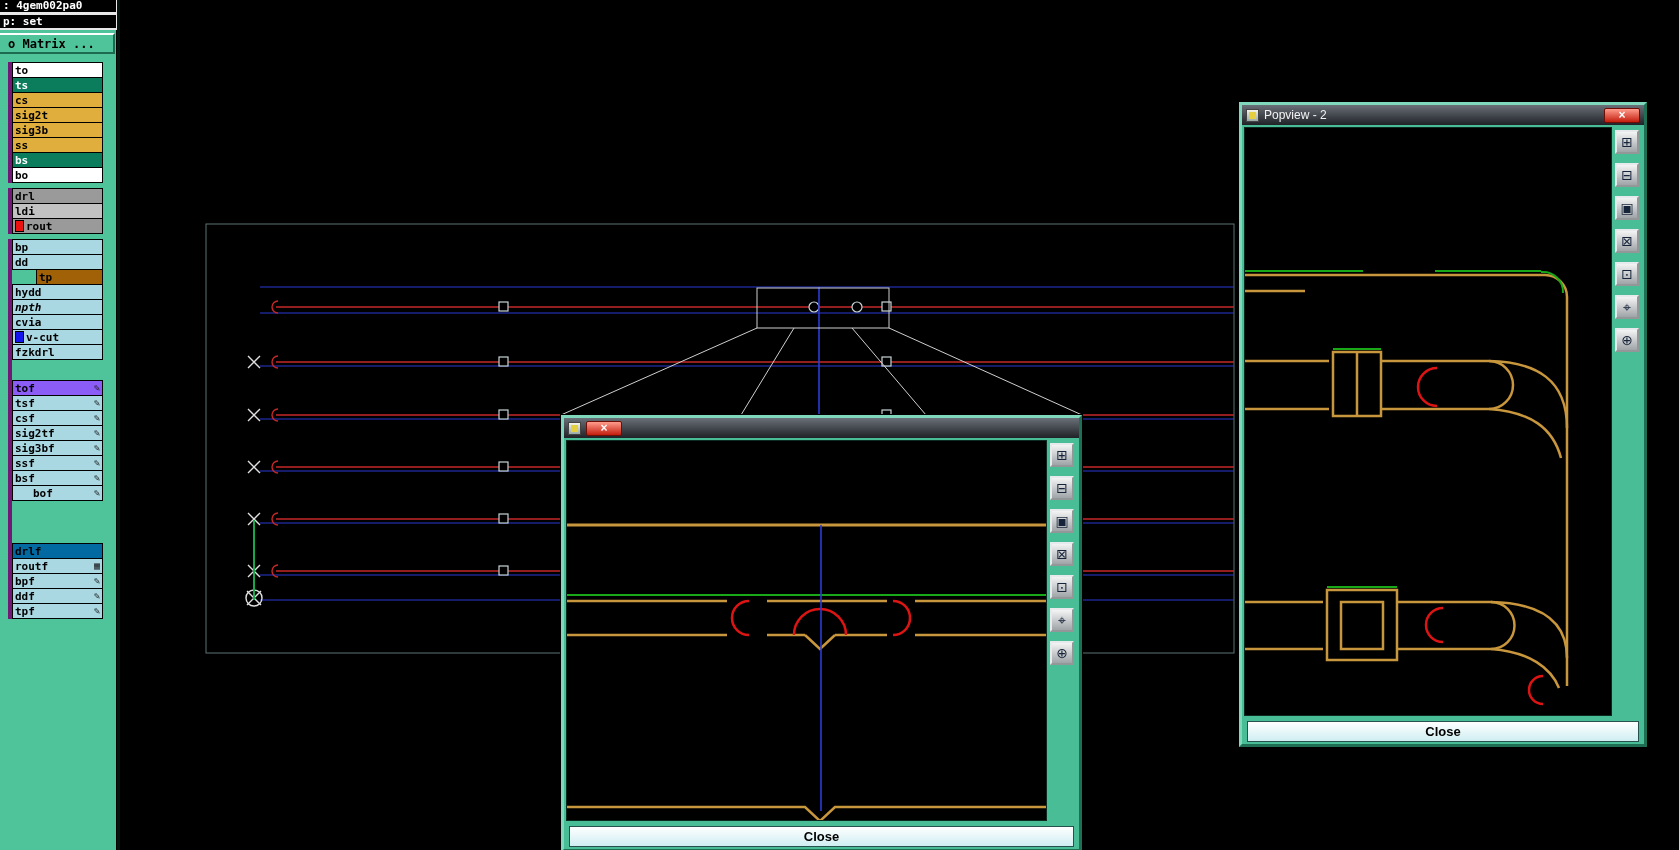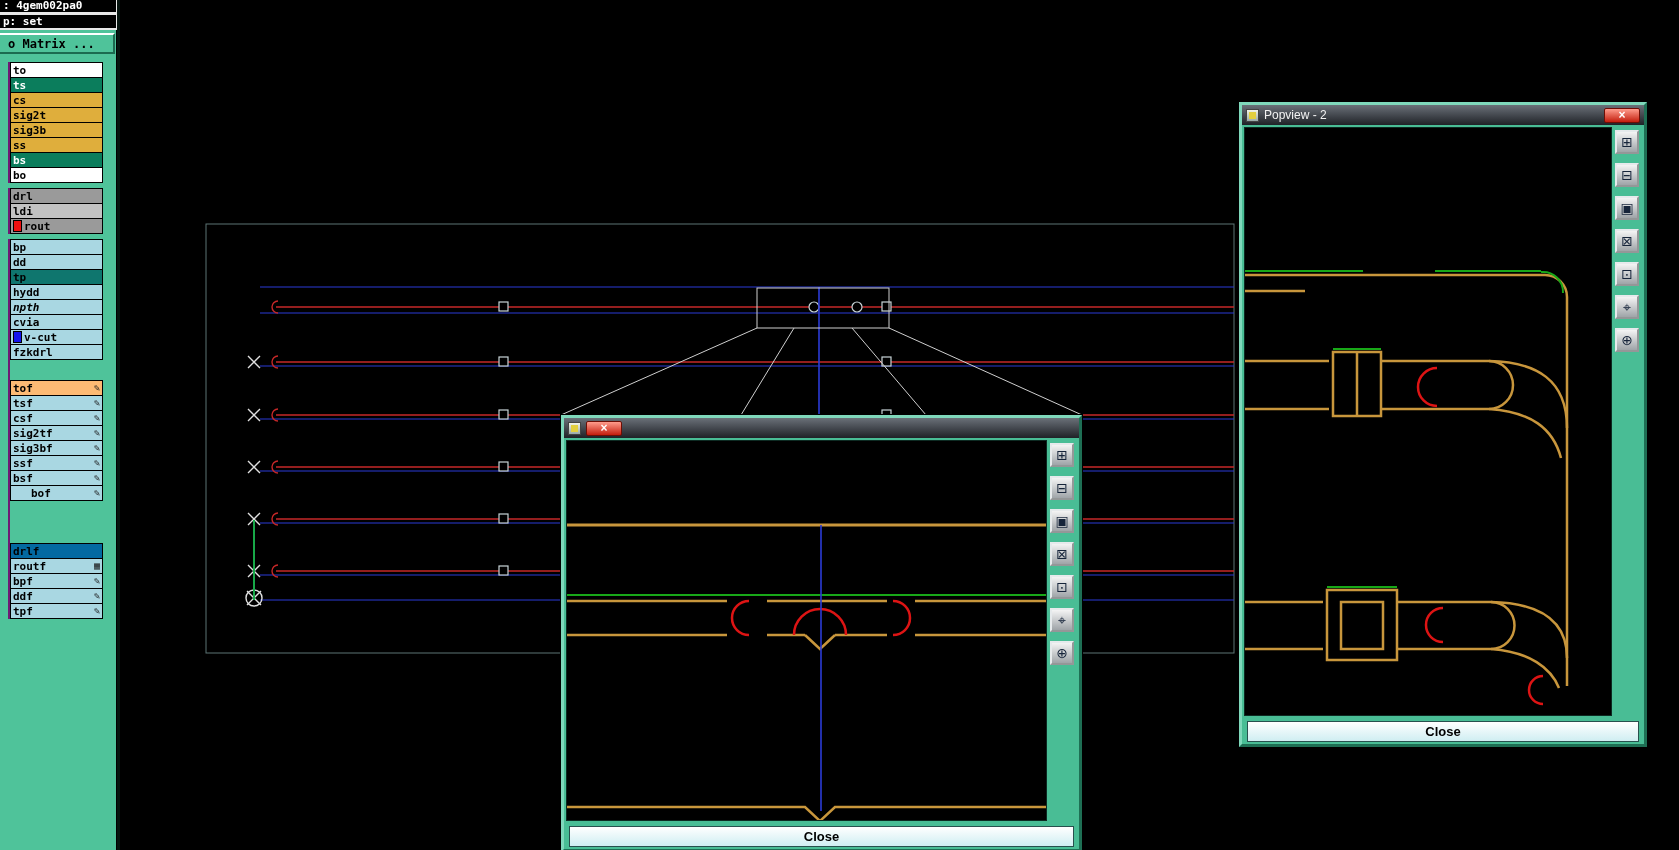--- a/index.html
+++ b/index.html
@@ -11,21 +11,21 @@
   .left-panel{position:absolute;left:0;top:0;width:116px;height:850px;background:#4fc39a;z-index:3}
   .panel-sep{position:absolute;left:117px;top:0;width:3px;height:850px;background:#06140f}
   .hdr-box{position:absolute;left:-4px;width:122px;height:17px;background:#000;
            border:2px solid #e8e8e8;color:#fff;font:bold 11px/13px "DejaVu Sans Mono",monospace;
            padding-left:5px;white-space:nowrap;overflow:hidden}
   .hdr1{top:-3px}.hdr2{top:13px}
   .matrix-btn{position:absolute;left:-4px;top:33px;width:119px;height:21px;background:#4fc39a;
            border:2px solid #ffffff;border-right-color:#1c6b50;border-bottom-color:#1c6b50;
            color:#000;font:bold 12px "DejaVu Sans Mono",monospace;text-align:left;padding-left:10px;cursor:pointer}
   .layer-list{position:absolute;left:8px;top:63px;width:95px}
-  .layer-group{margin-bottom:6px;border-left:2px solid #701a75}
+  .layer-group{margin-bottom:6px;border-left:4px solid #701a75}
   .layer-row{position:relative;height:16px;border:1px solid #000;margin-top:-1px;
              font:bold 11px/13px "DejaVu Sans Mono",monospace;padding:0 2px;
              display:flex;align-items:center;gap:2px;cursor:pointer}
   .chip{width:9px;height:12px;display:inline-block;border:1px solid #000;flex:none}
   .row-icon{margin-left:auto;font-size:10px;line-height:10px;color:#1a1a1a}
 
   
   .canvas{position:absolute;left:126px;top:0;width:1553px;height:850px;background:#000;z-index:1}
   .outline{fill:none;stroke:#5c7474;stroke-width:1}
   .b{stroke:#2b3bd6;stroke-width:1.2;fill:none}
@@ -113,40 +113,40 @@
             <span>rout</span>
           </div>
         </div>
         <div class="layer-group">
           <div class="layer-row" style="background: rgb(169, 215, 226); color: rgb(0, 0, 0);">
             <span>bp</span>
           </div>
           <div class="layer-row" style="background: rgb(169, 215, 226); color: rgb(0, 0, 0);">
             <span>dd</span>
           </div>
-          <div class="layer-row" style="background: #0f766e; color: rgb(0, 0, 0);">
+          <div class="layer-row" style="background: #a16207; color: rgb(0, 0, 0); margin-left: 24px;">
             <span>tp</span>
           </div>
           <div class="layer-row" style="background: rgb(169, 215, 226); color: rgb(0, 0, 0);">
             <span>hydd</span>
           </div>
           <div class="layer-row" style="background: rgb(169, 215, 226); color: rgb(0, 0, 0); font-style: italic;">
             <span>npth</span>
           </div>
           <div class="layer-row" style="background: rgb(169, 215, 226); color: rgb(0, 0, 0);">
             <span>cvia</span>
           </div>
           <div class="layer-row" style="background: rgb(169, 215, 226); color: rgb(0, 0, 0);">
             <span class="chip" style="background: rgb(21, 21, 238);"></span>
             <span>v-cut</span>
           </div>
           <div class="layer-row" style="background: rgb(169, 215, 226); color: rgb(0, 0, 0);">
             <span>fzkdrl</span>
           </div>
-          <div class="layer-row" style="background: #fdba74; color: rgb(0, 0, 0); margin-top: 20px;">
+          <div class="layer-row" style="background: #8b5cf6; color: rgb(0, 0, 0); margin-top: 20px;">
             <span>tof</span>
             <span class="row-icon">✎</span>
           </div>
           <div class="layer-row" style="background: rgb(169, 215, 226); color: rgb(0, 0, 0);">
             <span>tsf</span>
             <span class="row-icon">✎</span>
           </div>
           <div class="layer-row" style="background: rgb(169, 215, 226); color: rgb(0, 0, 0);">
             <span>csf</span>
             <span class="row-icon">✎</span>

